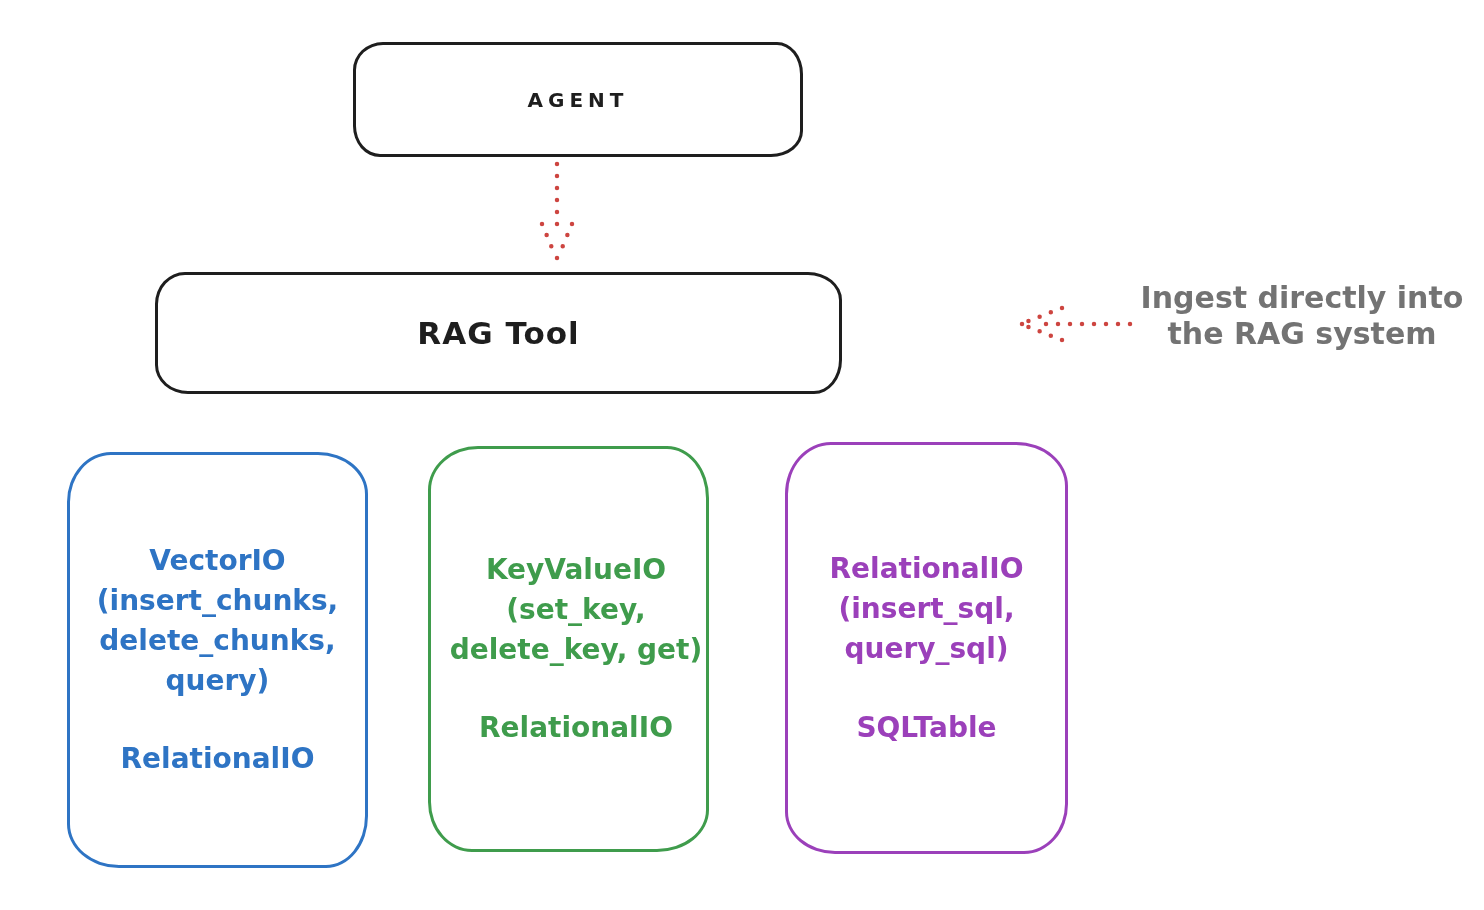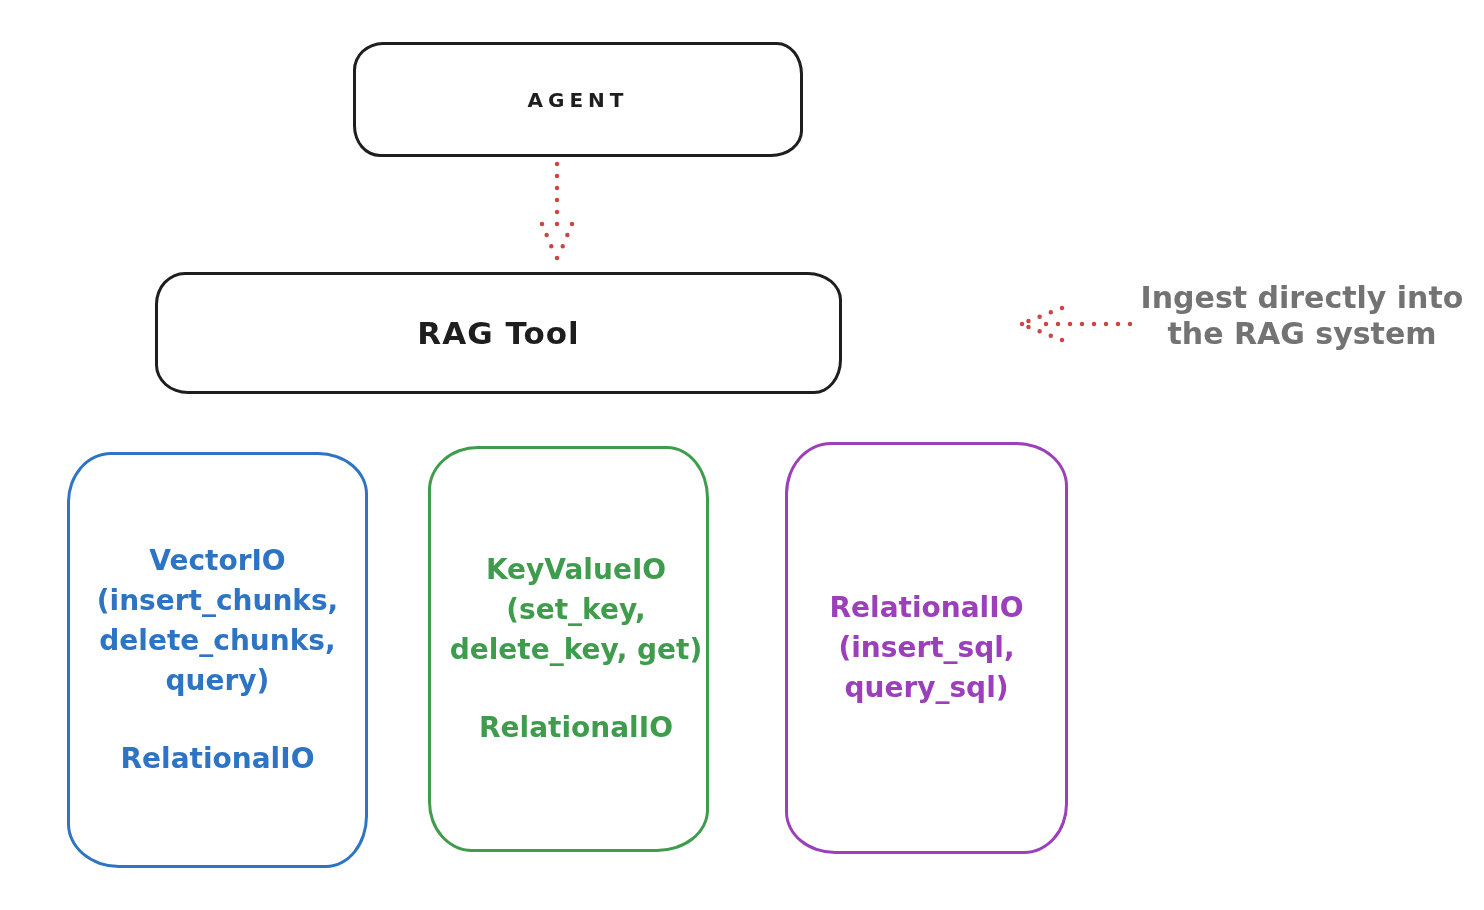--- a/index.html
+++ b/index.html
@@ -133,15 +133,16 @@
     <div class="methods">KeyValueIO
 (set_key,
 delete_key, get)</div>
     <div class="index-label">RelationalIO</div>
   </div>
 
   <div class="storage-box box-relational">
     <div class="methods">RelationalIO
 (insert_sql,
 query_sql)</div>
+    <div class="index-label">SQLTable</div>
   </div>
 
 </div>
 
 </body></html>

